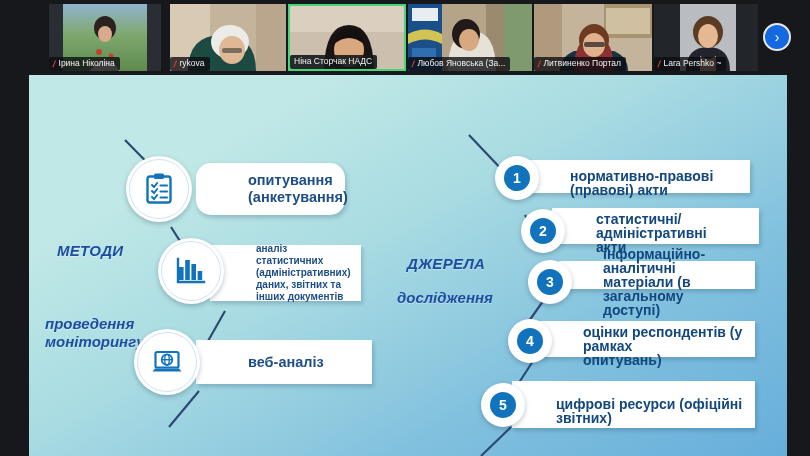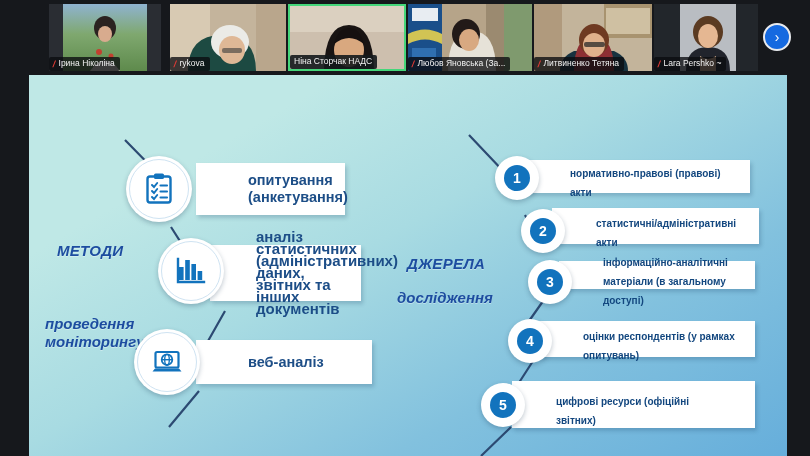--- a/index.html
+++ b/index.html
@@ -144,28 +144,28 @@
     display: flex;
     flex-direction: column;
     justify-content: center;
   }
   .card.big {
     font-size: 14.5px;
     line-height: 17px;
     padding: 6px 10px 6px 52px;
   }
   .card.small {
-    font-size: 15px;
+    font-size: 10px;
     line-height: 12px;
     padding: 6px 8px 6px 46px;
     color: #1c4d87;
   }
   .card.right {
-    font-size: 10px;
-    line-height: 19px;
+    font-size: 14px;
+    line-height: 14px;
     padding: 18px 8px 5px 44px;
     color: #13477f;
   }
 
   .heading {
     position: absolute;
     color: #1d4da0;
     font-style: italic;
     font-weight: bold;
     text-shadow: 0 1px 0 rgba(255,255,255,0.35);
@@ -271,21 +271,21 @@
           <rect x="0" y="0" width="28" height="67" fill="#b09a7d"></rect>
           <path d="M26 67 q0 -14 14 -20 l40 0 q14 6 14 20 z" fill="#17323f"></path>
           <path d="M40 67 q0 -34 20 -34 q20 0 20 34 z" fill="#8d2f33"></path>
           <ellipse cx="60" cy="36" rx="15" ry="16" fill="#6f3a22"></ellipse>
           <ellipse cx="60" cy="41" rx="11" ry="12" fill="#e0b18c"></ellipse>
           <rect x="50" y="38" width="21" height="5" rx="2" fill="#2a2a2a" opacity="0.75"></rect>
         </svg>
       </div>
       <div class="namebar">
         <span class="mutedot">/</span>
-        <span>Литвиненко Тетяна</span>
+        <span>Литвиненко Портал</span>
       </div>
     </div>
 
     <div class="thumb" style="left:654px; width:104px;">
       <div class="media">
         <svg width="104" height="67" viewBox="0 0 104 67" preserveAspectRatio="none">
           <rect width="104" height="67" fill="#22262b"></rect>
           <rect x="26" y="0" width="56" height="67" fill="#b9bdc2"></rect>
           <path d="M32 67 q0 -24 22 -24 q22 0 22 24 z" fill="#21242c"></path>
           <ellipse cx="54" cy="28" rx="15" ry="16" fill="#5b3b22"></ellipse>
@@ -312,21 +312,21 @@
 
       <path d="M440 60 L476 98 M496 140 L512 172 M524 212 L500 246 M504 286 L482 320 M482 352 L452 381"></path>
     </svg>
 
     <div class="heading cap" style="left:28px; top:167px;">МЕТОДИ</div>
     <div class="heading sub" style="left:16px; top:200px;margin-top:40px;">
       <div>проведення</div>
       <div>моніторингу</div>
     </div>
 
-    <div class="card big" style="left:167px; top:88px; width:149px; height:52px;">
+    <div class="card big" style="left:167px; top:88px; width:149px; height:52px;border-radius:15px;">
       <div>опитування</div>
       <div>(анкетування)</div>
     </div>
     <div class="node" style="left:97px; top:81px; width:66px; height:66px;">
       <div class="inner-ring"></div>
       <svg class="icon-svg" width="34" height="34" viewBox="0 0 34 34">
         <rect x="5.5" y="4.5" width="23" height="26" rx="2.5" fill="none" stroke="#1273bd" stroke-width="2.4"></rect>
         <rect x="12" y="1.5" width="10" height="5.5" rx="1.6" fill="#1273bd"></rect>
         <g stroke="#1273bd" stroke-width="2" stroke-linecap="round" fill="none">
           <path d="M10 13 l2 2 l3.2 -4"></path>

